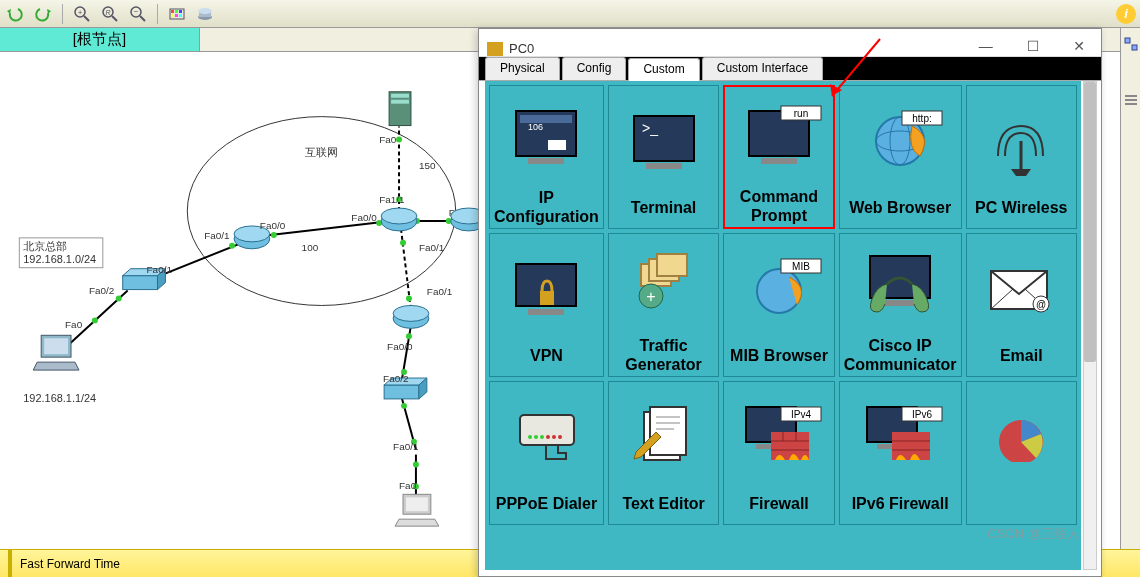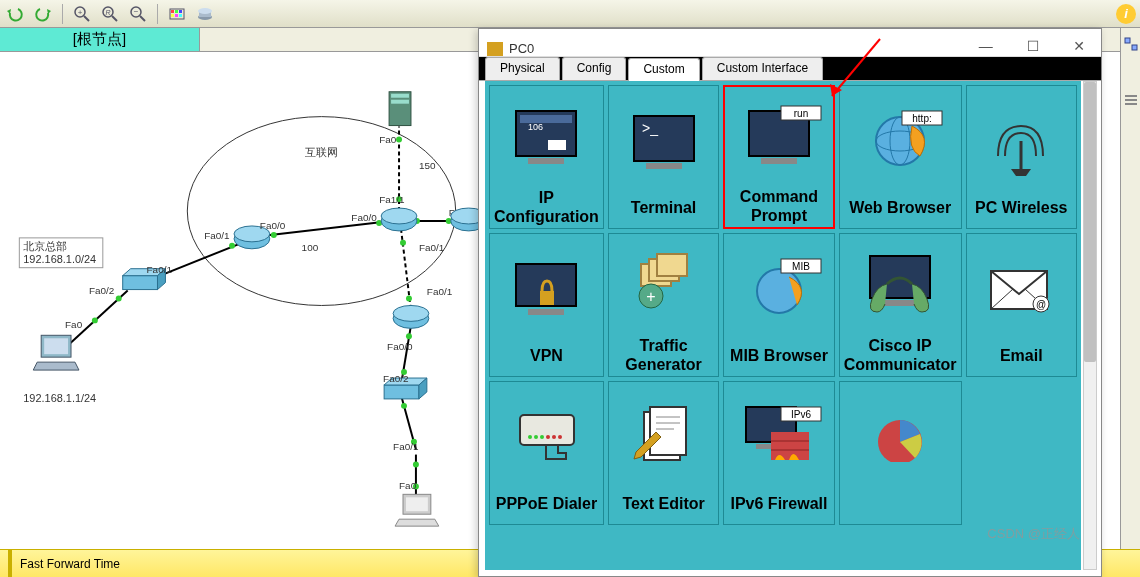--- a/index.html
+++ b/index.html
@@ -416,20 +416,39 @@
       </div>
       <div class="app-tile">
         <div class="app-icon-box">
           <svg width="96" height="80" viewBox="0 0 96 80">
             <rect x="15" y="10" width="50" height="35" fill="#253a5a" stroke="#000" stroke-width="2"></rect>
             <rect x="25" y="47" width="30" height="5" fill="#888"></rect>
             <g transform="translate(40,35)">
               <rect x="0" y="0" width="38" height="28" fill="#c44"></rect>
               <line x1="0" y1="9" x2="38" y2="9" stroke="#822"></line>
               <line x1="0" y1="18" x2="38" y2="18" stroke="#822"></line>
+              <line x1="12" y1="0" x2="12" y2="9" stroke="#822"></line>
+              <line x1="25" y1="0" x2="25" y2="9" stroke="#822"></line>
+              <path d="M4 28 Q8 18 14 28 M18 28 Q22 16 28 28 M30 28 Q34 18 38 28" fill="#fa0"></path>
+            </g>
+            <rect x="50" y="10" width="40" height="14" fill="#fff" stroke="#333"></rect>
+            <text x="70" y="21" font-size="10" text-anchor="middle" fill="#000">IPv4</text>
+          </svg>
+        </div>
+        <div class="app-label">Firewall</div>
+      </div>
+      <div class="app-tile">
+        <div class="app-icon-box">
+          <svg width="96" height="80" viewBox="0 0 96 80">
+            <rect x="15" y="10" width="50" height="35" fill="#253a5a" stroke="#000" stroke-width="2"></rect>
+            <rect x="25" y="47" width="30" height="5" fill="#888"></rect>
+            <g transform="translate(40,35)">
+              <rect x="0" y="0" width="38" height="28" fill="#c44"></rect>
+              <line x1="0" y1="9" x2="38" y2="9" stroke="#822"></line>
+              <line x1="0" y1="18" x2="38" y2="18" stroke="#822"></line>
               <path d="M4 28 Q8 18 14 28 M18 28 Q22 16 28 28" fill="#fa0"></path>
             </g>
             <rect x="50" y="10" width="40" height="14" fill="#fff" stroke="#333"></rect>
             <text x="70" y="21" font-size="10" text-anchor="middle" fill="#000">IPv6</text>
           </svg>
         </div>
         <div class="app-label">IPv6 Firewall</div>
       </div>
       <div class="app-tile">
         <div class="app-icon-box">

